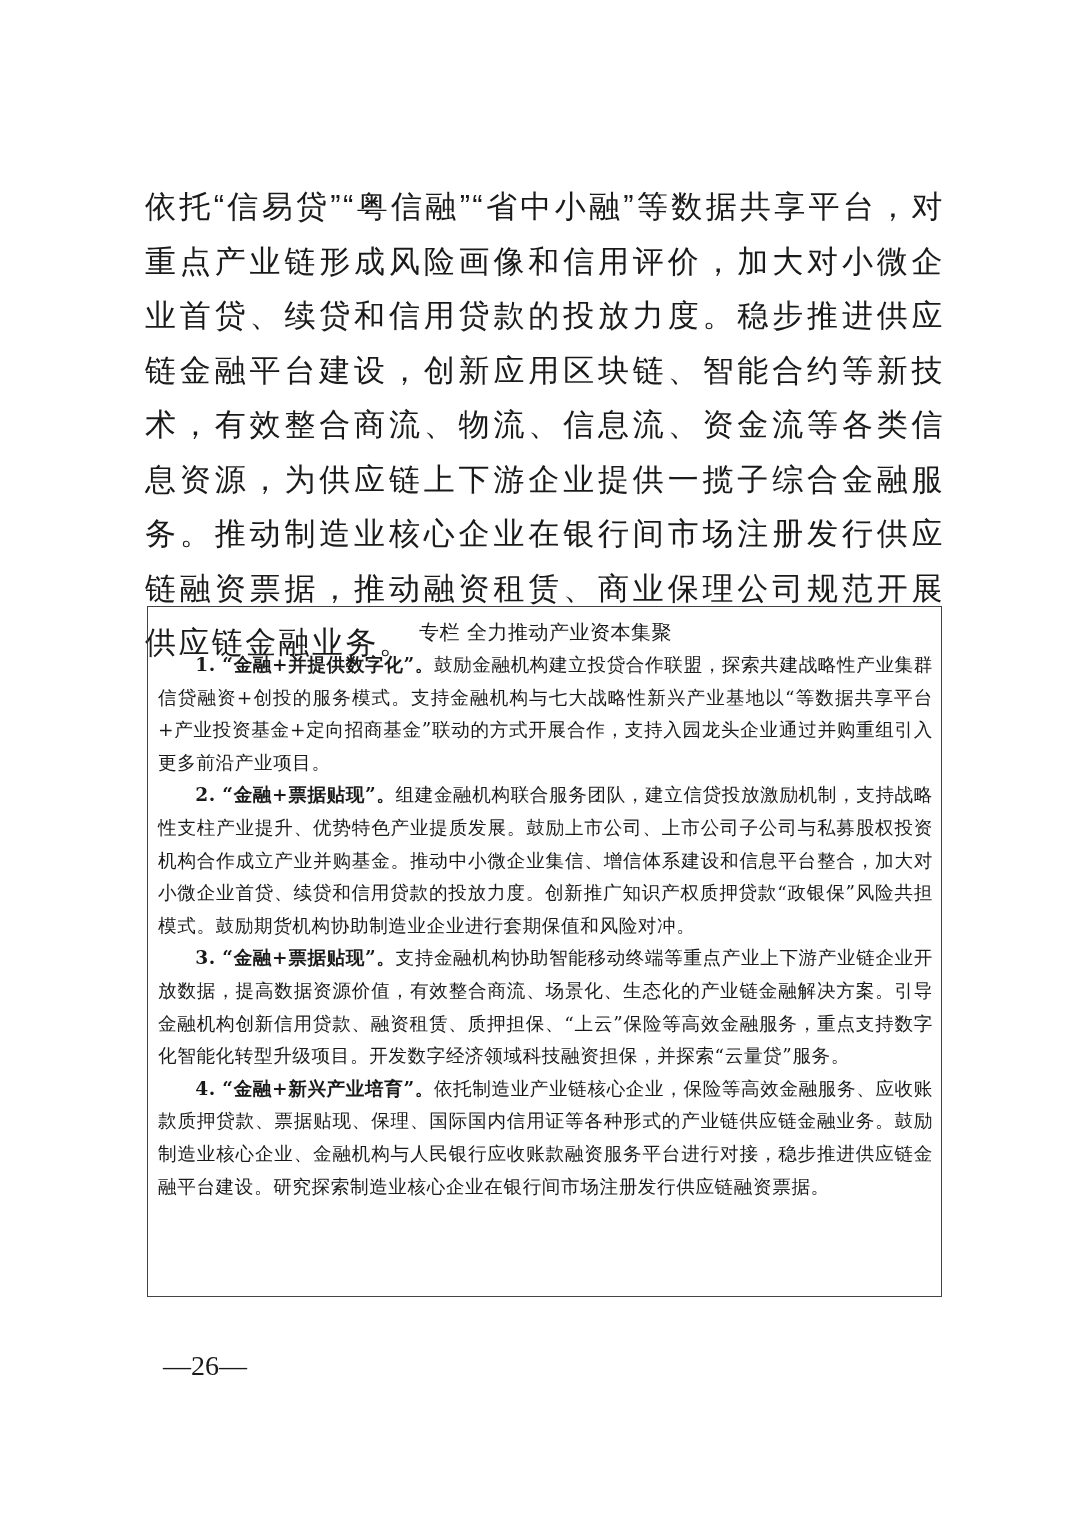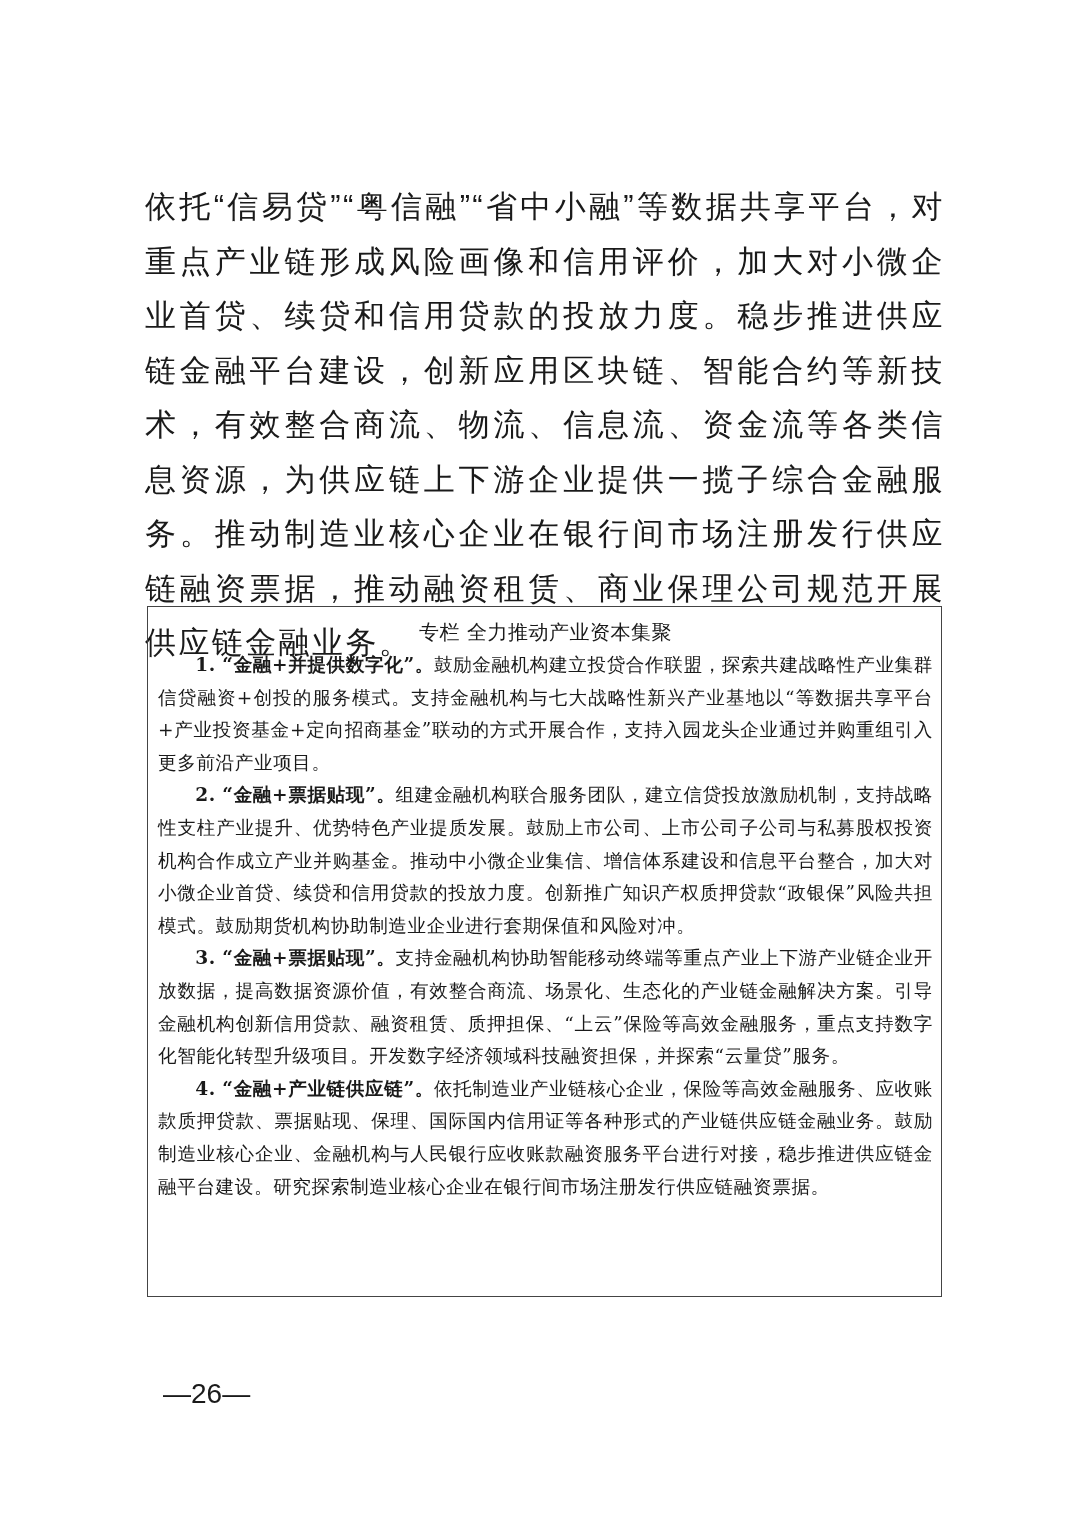--- a/index.html
+++ b/index.html
@@ -19,21 +19,21 @@
     text-align:center; font-family:"DejaVu Sans","Liberation Sans",sans-serif;
     font-size:20px; line-height:34px; margin:0; letter-spacing:0.5px;
   }
   .item {
     font-size:18.6px; line-height:32.6px; text-indent:2em; margin:0;
     text-align:justify; letter-spacing:0.6px;
   }
   .item .num, .item .head { font-weight:bold; }
   .page-num {
     position:absolute; left:163px; top:1350px;
-    font-family:Liberation Sans, sans-serif; font-size:28px;margin-top:28px;
+    font-family:Liberation Serif, serif; font-size:28px;
   }
 </style>
 </head>
 <body>
 
 <p class="body-text">依托“信易贷”“粤信融”“省中小融”等数据共享平台，对重点产业链形成风险画像和信用评价，加大对小微企业首贷、续贷和信用贷款的投放力度。稳步推进供应链金融平台建设，创新应用区块链、智能合约等新技术，有效整合商流、物流、信息流、资金流等各类信息资源，为供应链上下游企业提供一揽子综合金融服务。推动制造业核心企业在银行间市场注册发行供应链融资票据，推动融资租赁、商业保理公司规范开展供应链金融业务。</p>
 
 <div class="box">
   <p class="box-title">专栏 全力推动产业资本集聚</p>
 
@@ -47,17 +47,17 @@
     <span class="head">“金融+票据贴现”。</span><span>组建金融机构联合服务团队，建立信贷投放激励机制，支持战略性支柱产业提升、优势特色产业提质发展。鼓励上市公司、上市公司子公司与私募股权投资机构合作成立产业并购基金。推动中小微企业集信、增信体系建设和信息平台整合，加大对小微企业首贷、续贷和信用贷款的投放力度。创新推广知识产权质押贷款“政银保”风险共担模式。鼓励期货机构协助制造业企业进行套期保值和风险对冲。</span>
   </p>
 
   <p class="item">
     <span class="num">3.</span>
     <span class="head">“金融+票据贴现”。</span><span>支持金融机构协助智能移动终端等重点产业上下游产业链企业开放数据，提高数据资源价值，有效整合商流、场景化、生态化的产业链金融解决方案。引导金融机构创新信用贷款、融资租赁、质押担保、“上云”保险等高效金融服务，重点支持数字化智能化转型升级项目。开发数字经济领域科技融资担保，并探索“云量贷”服务。</span>
   </p>
 
   <p class="item">
     <span class="num">4.</span>
-    <span class="head">“金融+产业链供应链”。</span><span>依托制造业产业链核心企业，保险等高效金融服务、应收账款质押贷款、票据贴现、保理、国际国内信用证等各种形式的产业链供应链金融业务。鼓励制造业核心企业、金融机构与人民银行应收账款融资服务平台进行对接，稳步推进供应链金融平台建设。研究探索制造业核心企业在银行间市场注册发行供应链融资票据。</span>
+    <span class="head">“金融+新兴产业培育”。</span><span>依托制造业产业链核心企业，保险等高效金融服务、应收账款质押贷款、票据贴现、保理、国际国内信用证等各种形式的产业链供应链金融业务。鼓励制造业核心企业、金融机构与人民银行应收账款融资服务平台进行对接，稳步推进供应链金融平台建设。研究探索制造业核心企业在银行间市场注册发行供应链融资票据。</span>
   </p>
 </div>
 
 <div class="page-num">—26—</div>
 
 </body></html>

